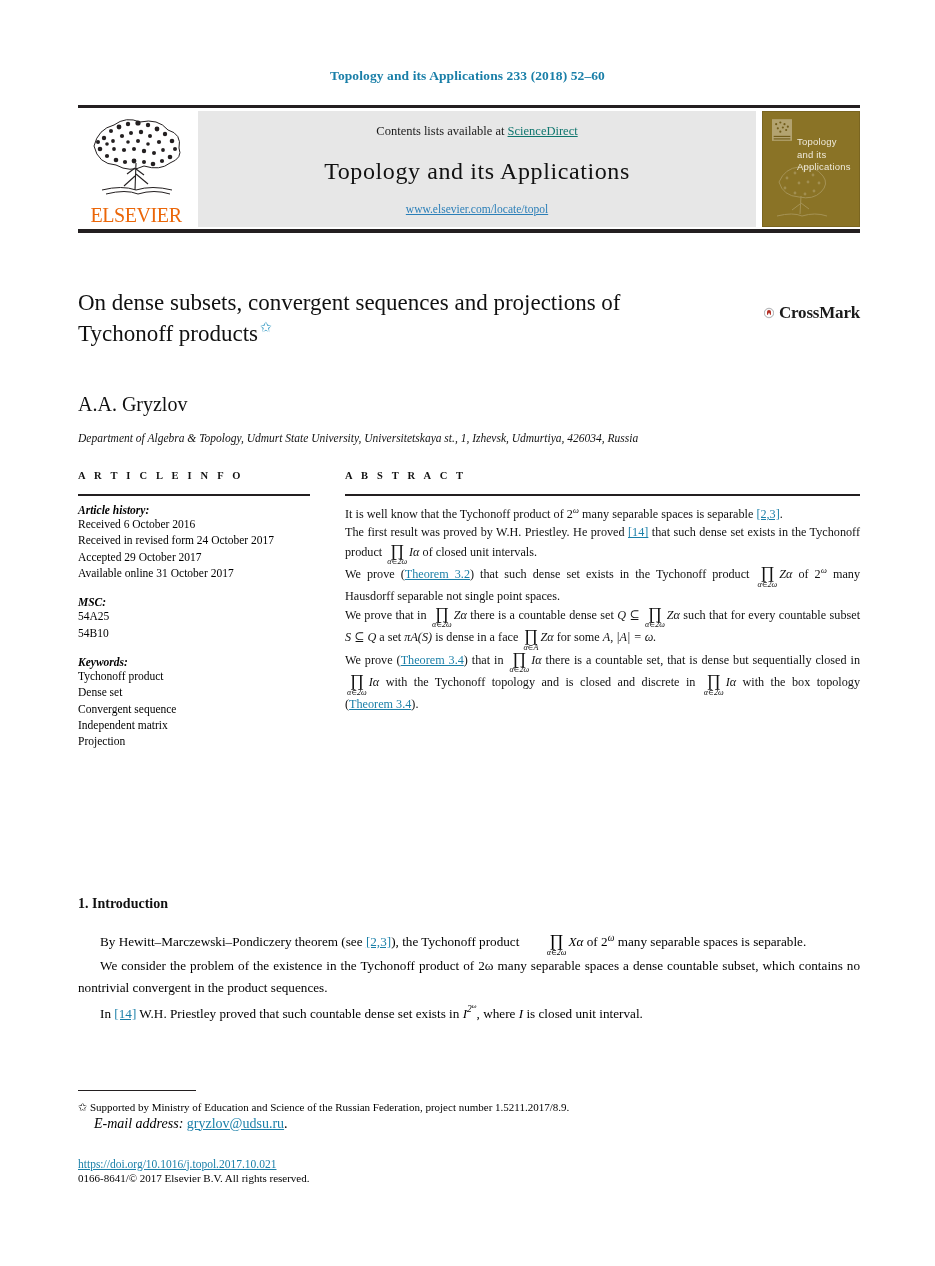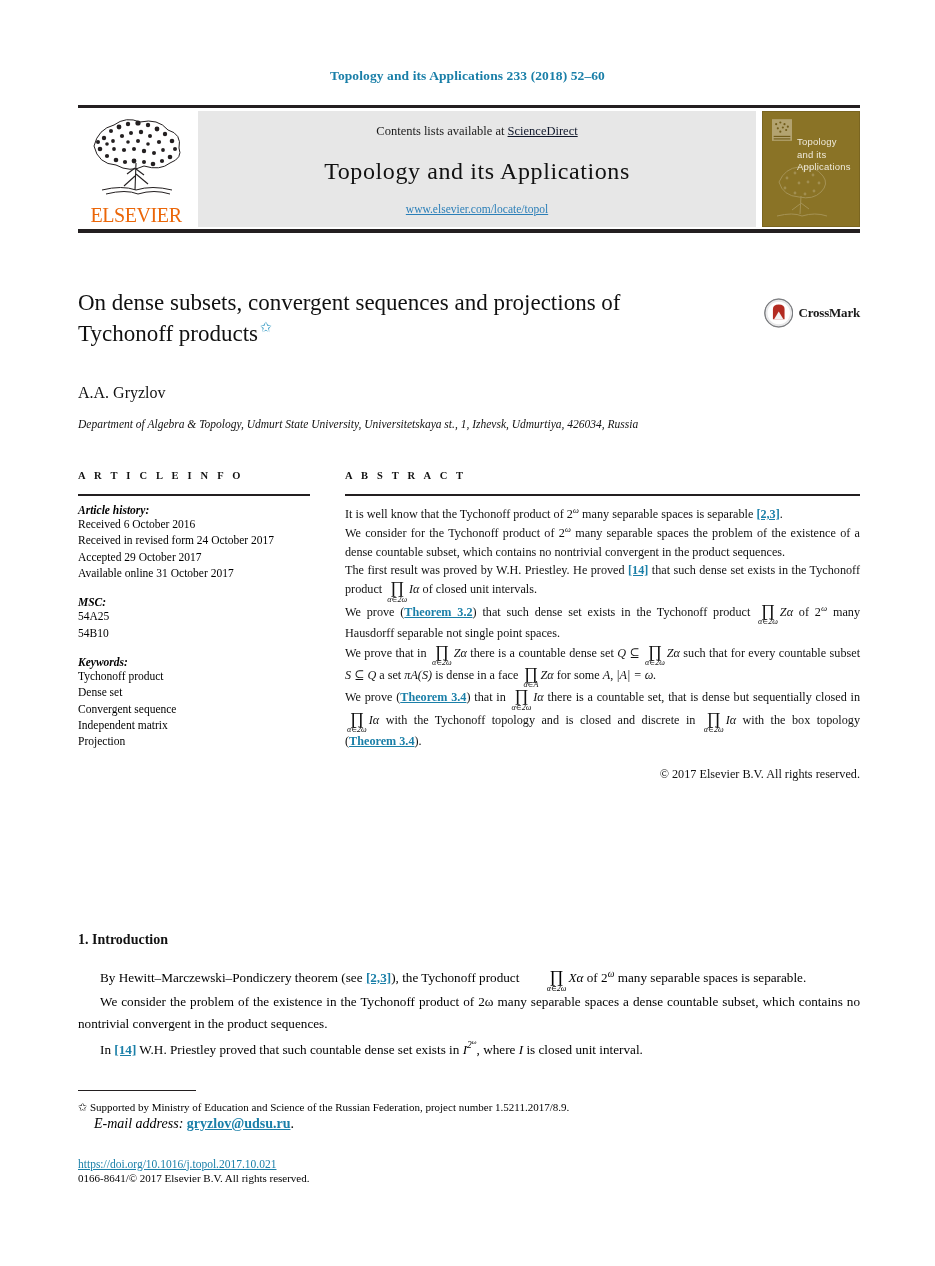--- a/index.html
+++ b/index.html
@@ -85,21 +85,21 @@
     flex-direction: column;
     align-items: center;
     justify-content: space-between;
     padding: 13px 0 12px 0;
     box-sizing: border-box;
   }
   .contents-line {
     font-size: 12.5px;
     color: #1a1a1a;
   }
-  .sd-link { color: #0f172a; }
+  .sd-link { color: #0f766e; }
   .journal-title {
     font-size: 24px;
     letter-spacing: .6px;
     color: #111;
     font-family: "Liberation Serif", serif;
   }
   .journal-url {
     font-size: 11.5px;
     color: #2b7fb8;
   }
@@ -144,41 +144,41 @@
   .crossmark {
     position: absolute;
     right: 0; top: 5px;
     width: 96px; height: 40px;
     display: flex;
     align-items: center;
     gap: 5px;
   }
   .crossmark-text {
     font-family: "Liberation Serif", serif;
-    font-size: 13px;
+    font-size: 17px;
     font-weight: bold;
     color: #1b1b1b;
     letter-spacing: -.2px;
   }
   .paper-title {
     font-size: 23px;
     line-height: 1.34;
     color: #111;
     width: 640px;
     font-family: "Liberation Serif", serif;
   }
   .title-star {
     color: #3f9fc6;
     font-size: 14px;
     vertical-align: super;
     margin-left: 2px;
   }
   .author {
-    margin-top: 34px;
-    font-size: 16px;
+    margin-top: 43px;
+    font-size: 20px;
     color: #111;
   }
   .affil {
     margin-top: 14px;
     font-size: 11.5px;
     font-style: italic;
     line-height: 1.5;
     color: #111;
     width: 700px;
   }
@@ -220,21 +220,21 @@
   }
   .info-gap { height: 13px; }
 
   .abs-body {
     font-size: 12.2px;
     line-height: 1.5;
     text-align: justify;
     color: #111;
   }
   .abs-body p { margin: 0; }
-  .lnk { color: #1a7fa8; font-weight: bold; }
+  .lnk { color: #1a7fa8; }
   .copyline {
     text-align: right;
     font-size: 12.2px;
     margin-top: 14px;
   }
 
   
   .mathit { font-style: italic; font-family: "Liberation Serif", serif; }
   .sup { font-size: .72em; vertical-align: super; }
   .prodwrap {
@@ -245,21 +245,21 @@
     margin: 0 2px;
     position: relative;
     top: 2px;
   }
   .prodsym { font-size: 17px; display: block; line-height: .85; }
   .prodsub { font-size: 8px; display: block; font-style: italic; }
 
   
   .intro {
     position: absolute;
-    left: 78px; top: 932px;
+    left: 78px; top: 896px;
     width: 782px;
   }
   .h2 {
     font-size: 14px;
     font-weight: bold;
     color: #111;
   }
   .body-txt {
     font-size: 13.2px;
     line-height: 1.72;
@@ -458,31 +458,29 @@
 
     <div class="col-gap"></div>
 
     <div class="col-abs">
       <div class="sec-head">A B S T R A C T</div>
       <div class="hr-sec"></div>
       <div class="abs-body">
 
         <p><span>It is well know that the Tychonoff product of 2</span><span class="mathit sup">ω</span><span> many separable spaces is separable </span><a class="lnk" href="#">[2,3]</a><span>.</span></p>
 
-        <p><span>We consider for the Tychonoff product of 2</span><span class="mathit sup">ω</span><span> many separable spaces the problem of the existence of a dense countable subset, which contains no nontrivial convergent in the product sequences.</span></p>
 
         <p><span>The first result was proved by W.H. Priestley. He proved </span><a class="lnk" href="#">[14]</a><span> that such dense set exists in the Tychonoff product </span><span class="prodwrap"><span class="prodsym">∏</span><span class="prodsub">α∈2ω</span></span><span class="mathit">Iα</span><span> of closed unit intervals.</span></p>
 
         <p><span>We prove (</span><a class="lnk" href="#">Theorem 3.2</a><span>) that such dense set exists in the Tychonoff product </span><span class="prodwrap"><span class="prodsym">∏</span><span class="prodsub">α∈2ω</span></span><span class="mathit">Zα</span><span> of 2</span><span class="mathit sup">ω</span><span> many Hausdorff separable not single point spaces.</span></p>
 
         <p><span>We prove that in </span><span class="prodwrap"><span class="prodsym">∏</span><span class="prodsub">α∈2ω</span></span><span class="mathit">Zα</span><span> there is a countable dense set </span><span class="mathit">Q</span> <span>⊆</span> <span class="prodwrap"><span class="prodsym">∏</span><span class="prodsub">α∈2ω</span></span><span class="mathit">Zα</span><span> such that for every countable subset </span><span class="mathit">S</span> <span>⊆</span> <span class="mathit">Q</span><span> a set </span><span class="mathit">πA(S)</span><span> is dense in a face </span><span class="prodwrap"><span class="prodsym">∏</span><span class="prodsub">α∈A</span></span><span class="mathit">Zα</span><span> for some </span><span class="mathit">A</span><span>, </span><span class="mathit">|A| = ω.</span></p>
 
         <p><span>We prove (</span><a class="lnk" href="#">Theorem 3.4</a><span>) that in </span><span class="prodwrap"><span class="prodsym">∏</span><span class="prodsub">α∈2ω</span></span><span class="mathit">Iα</span><span> there is a countable set, that is dense but sequentially closed in </span><span class="prodwrap"><span class="prodsym">∏</span><span class="prodsub">α∈2ω</span></span><span class="mathit">Iα</span><span> with the Tychonoff topology and is closed and discrete in </span><span class="prodwrap"><span class="prodsym">∏</span><span class="prodsub">α∈2ω</span></span><span class="mathit">Iα</span><span> with the box topology (</span><a class="lnk" href="#">Theorem 3.4</a><span>).</span></p>
 
-        <div class="copyline">© 2017 Elsevier B.V. All rights reserved.</div>
       </div>
     </div>
   </div>
 
   <div class="intro">
     <div class="h2">1. Introduction</div>
     <div class="body-txt">
       <p><span>By Hewitt–Marczewski–Pondiczery theorem (see </span><a class="lnk" href="#">[2,3]</a><span>), the Tychonoff product </span><span class="prodwrap"><span class="prodsym">∏</span><span class="prodsub">α∈2ω</span></span><span class="mathit">Xα</span><span> of 2</span><span class="mathit sup">ω</span><span> many separable spaces is separable.</span></p>
       <p>We consider the problem of the existence in the Tychonoff product of 2ω many separable spaces a dense countable subset, which contains no nontrivial convergent in the product sequences.</p>
       <p><span>In </span><a class="lnk" href="#">[14]</a><span> W.H. Priestley proved that such countable dense set exists in </span><span class="mathit">I<span class="sup">2<span class="sup">ω</span></span></span><span>, where </span><span class="mathit">I</span><span> is closed unit interval.</span></p>

